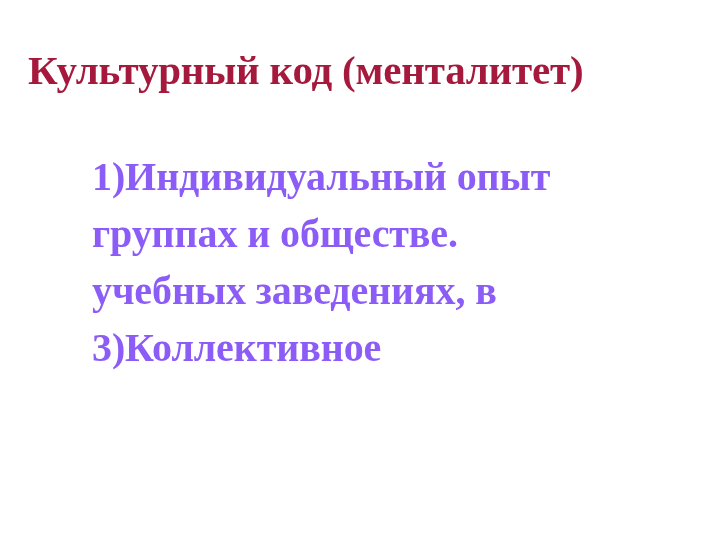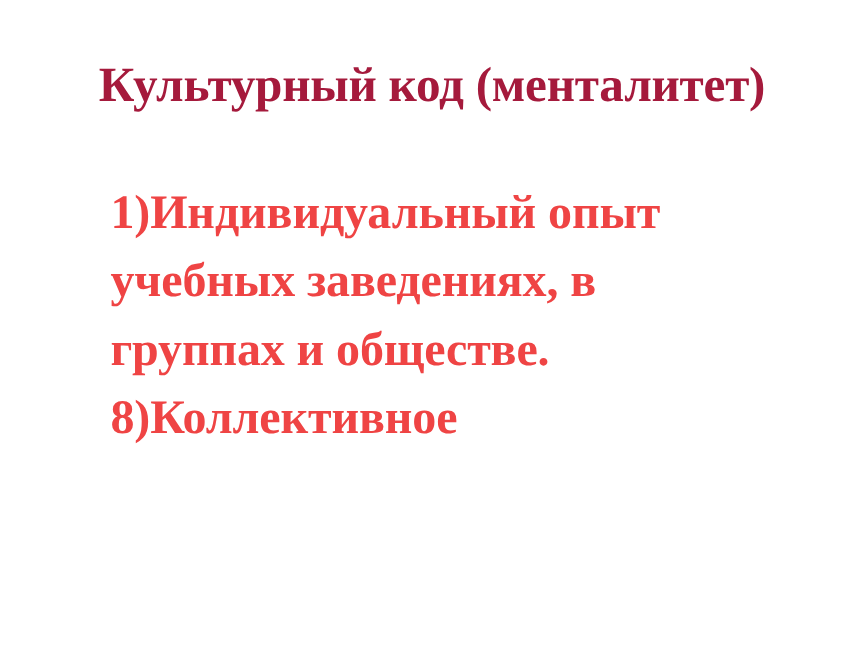--- a/index.html
+++ b/index.html
@@ -28,48 +28,48 @@
     left: 28px;
     top: 48px;
     width: 664px;
     font-family: "Liberation Serif", "DejaVu Serif", serif;
     font-size: 41px;
     font-weight: bold;
     line-height: 1.08;
     color: #A51A3C;
     letter-spacing: -0.2px;
     white-space: nowrap;
-    text-align: center;
+    text-align: left;
   }
 
   .slide-body {
     position: absolute;
     left: 92px;
     top: 148px;
     width: 600px;
   }
 
   .body-line {
     font-family: "Liberation Serif", "DejaVu Serif", serif;
     font-size: 40px;
     font-weight: bold;
     line-height: 57px;
-    color: #ef4444;
+    color: #8b5cf6;
     letter-spacing: -0.1px;
     white-space: nowrap;
     text-align: left;
   }
 </style>
 </head>
 <body>
 
 <div class="slide">
 
   <div class="slide-title">Культурный код (менталитет)</div>
 
   <div class="slide-body">
     <div class="body-line">1)Индивидуальный опыт</div>
+    <div class="body-line">группах и обществе.</div>
     <div class="body-line">учебных заведениях, в</div>
-    <div class="body-line">группах и обществе.</div>
-    <div class="body-line">8)Коллективное</div>
+    <div class="body-line">3)Коллективное</div>
   </div>
 
 </div>
 
 </body></html>

